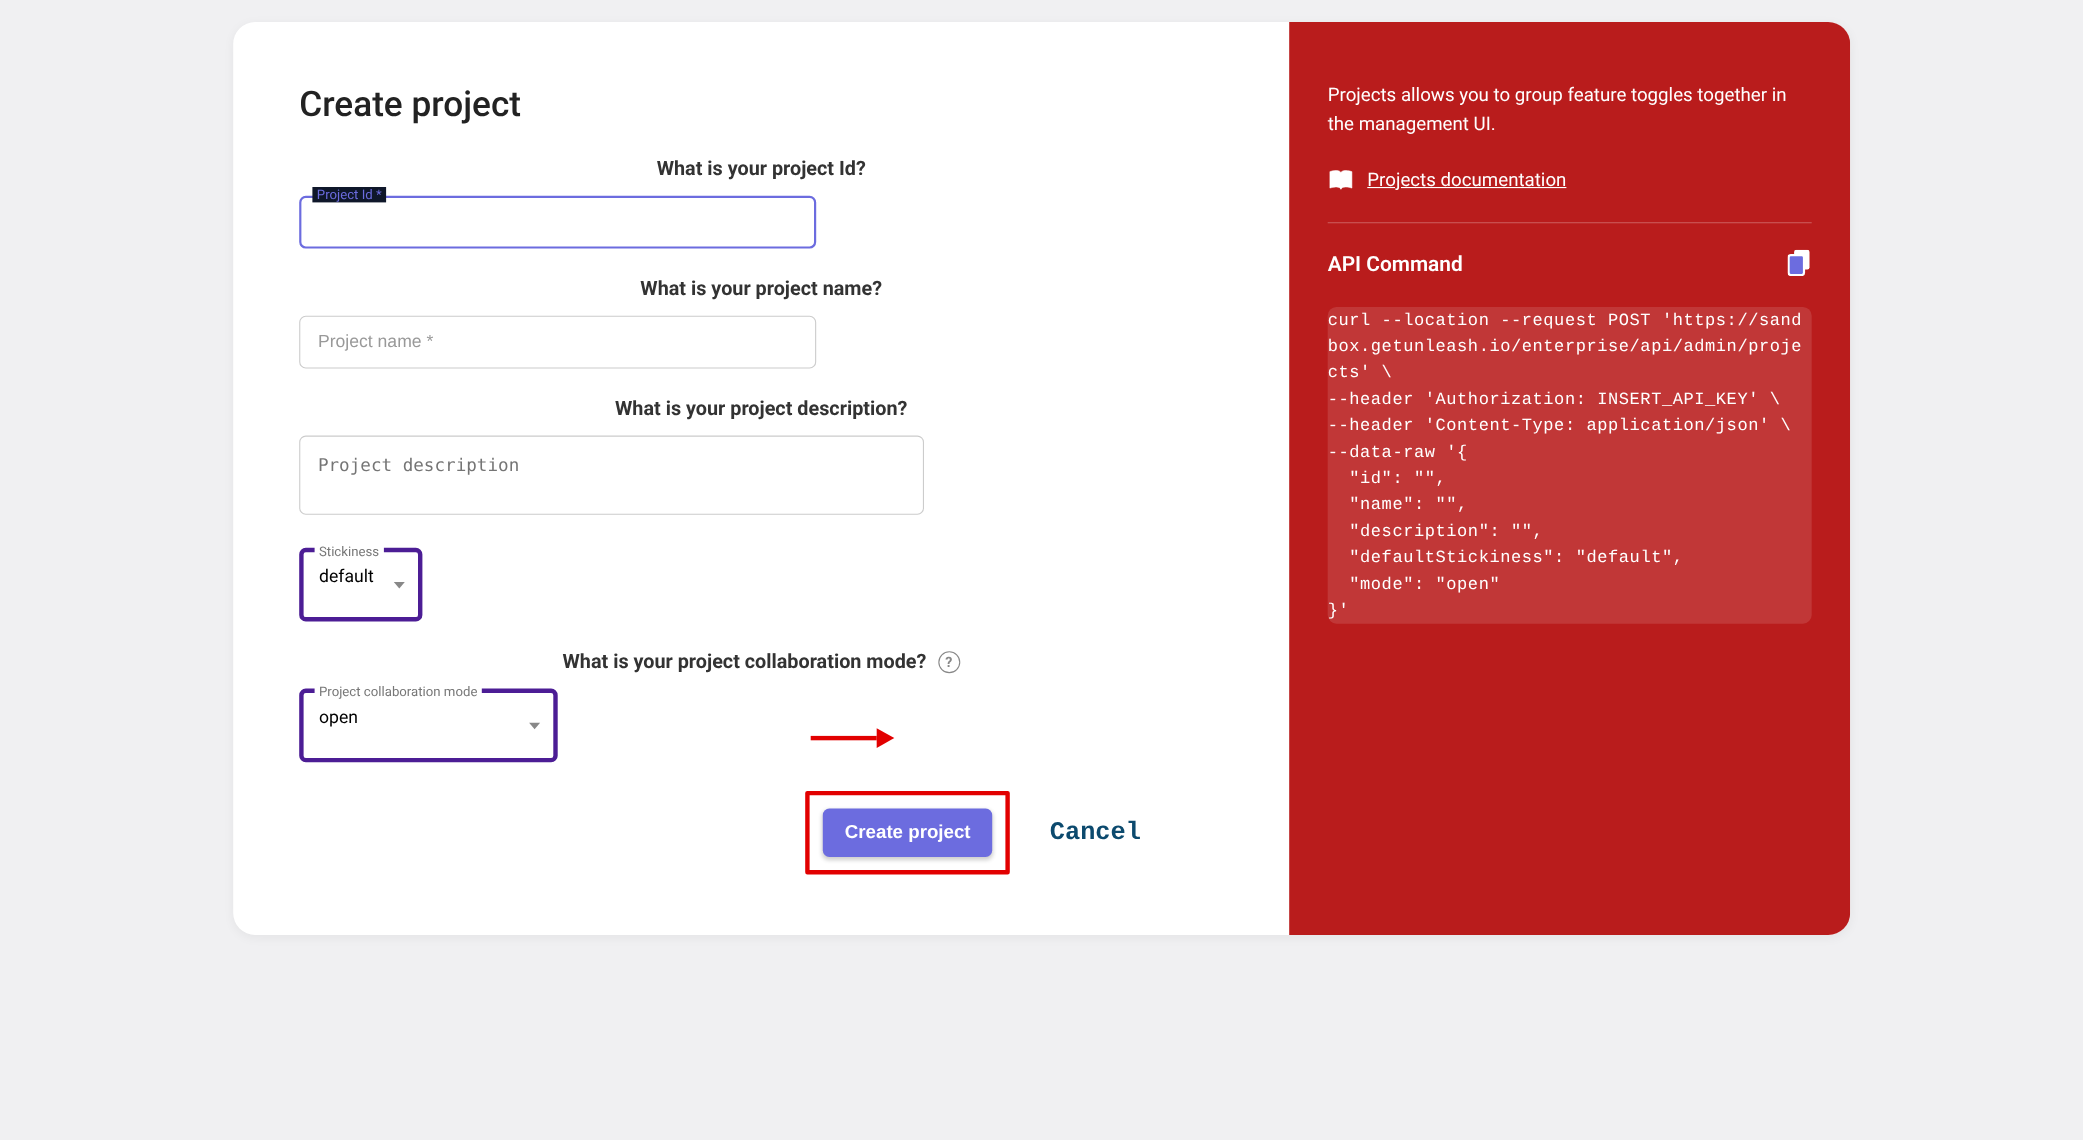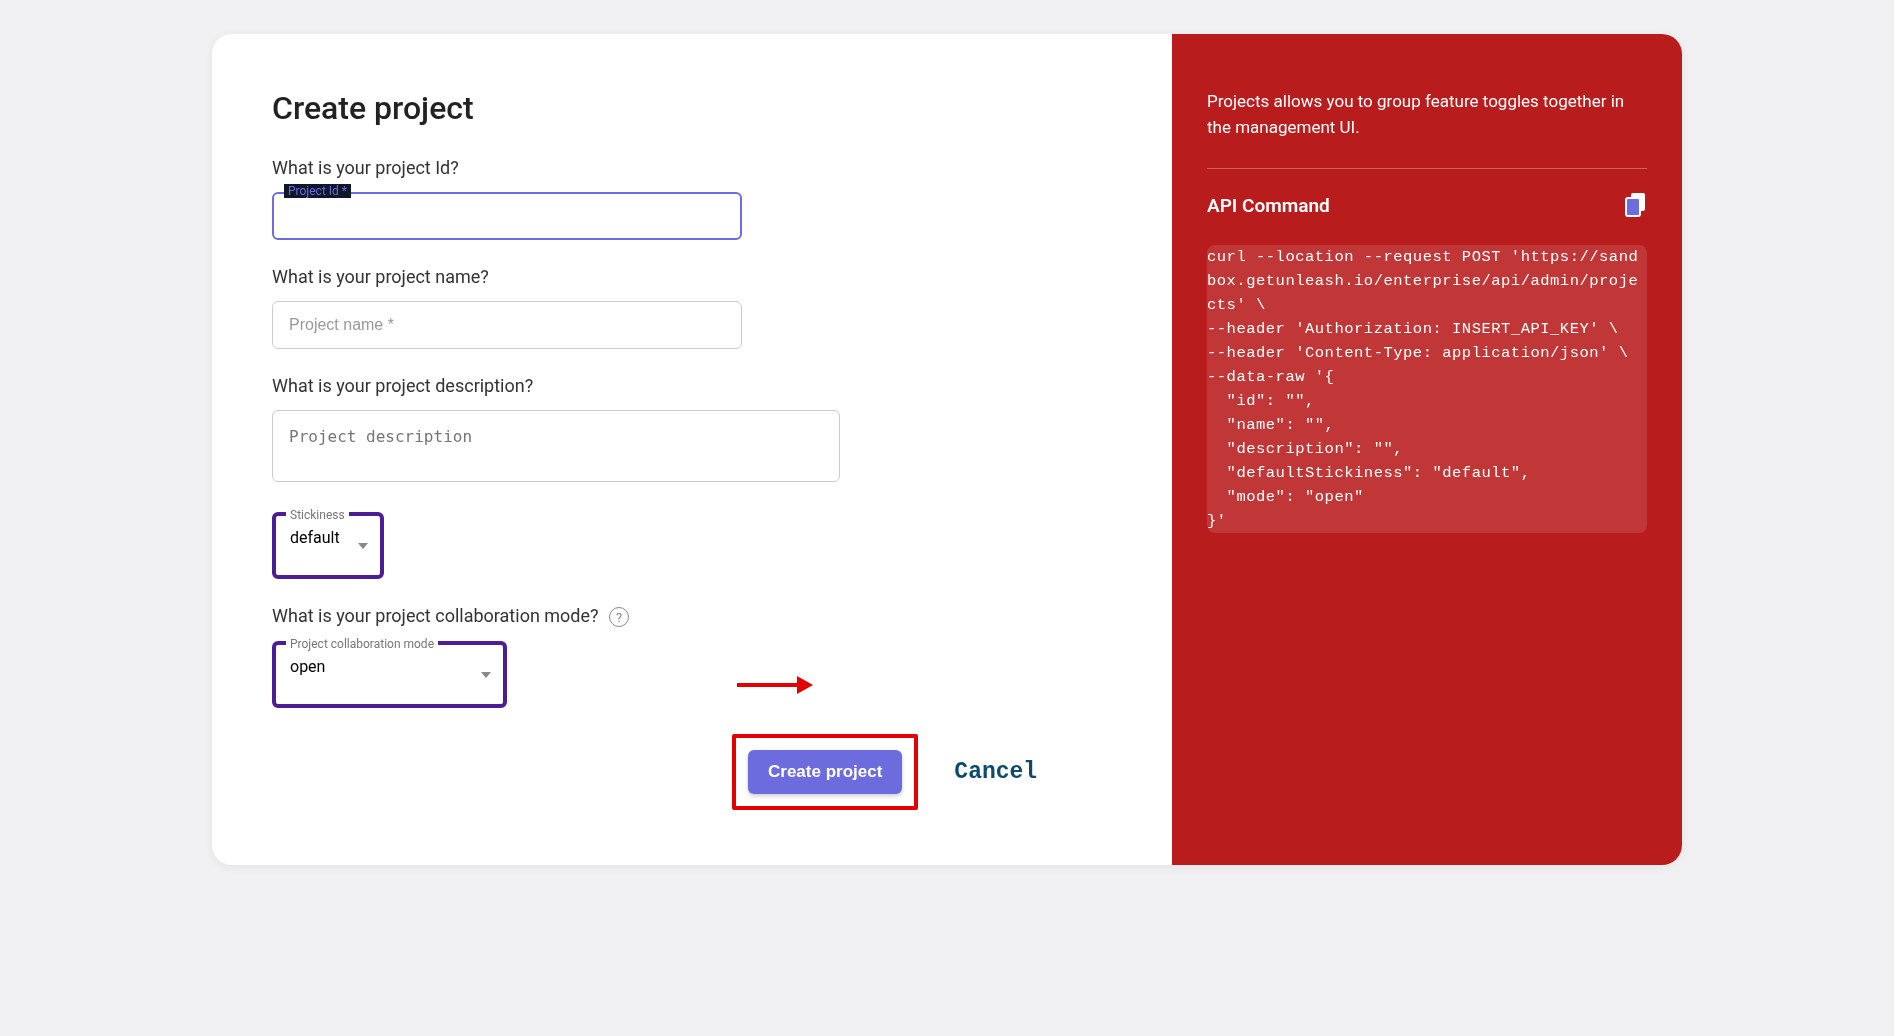--- a/index.html
+++ b/index.html
@@ -1,22 +1,22 @@
 <!DOCTYPE html>
 <html><head>
 <meta charset="utf-8">
 <style>
 * { box-sizing: border-box; margin: 0; padding: 0; }
 body { font-family: -apple-system, BlinkMacSystemFont, "Segoe UI", Roboto, sans-serif; background: #f0f0f2; padding: 20px 5px 50px 5px; }
-.modal { display: flex; background: #fff; border-radius: 20px; overflow: hidden; max-width: 1470px; margin: 14px auto; box-shadow: 0 2px 10px rgba(0,0,0,0.05); }
+.modal { display: flex; background: #fff; border-radius: 20px; overflow: hidden; max-width: 1470px; margin: 0 auto; box-shadow: 0 2px 10px rgba(0,0,0,0.05); }
 .left-panel { flex: 1; padding: 55px 60px 55px 60px; position: relative; }
 .right-panel { width: 510px; background: #b91c1c; color: #fff; padding: 55px 35px 35px 35px; }
 .page-title { font-size: 32px; font-weight: 500; color: #222; margin-bottom: 30px; }
 .field-group { margin-bottom: 26px; }
-.field-question { font-size: 18px; color: #333; margin-bottom: 14px; font-weight: 400; }
+.field-question { font-size: 18px; color: #333; margin-bottom: 14px; font-weight: 700; text-align: center; }
 .input-wrap { position: relative; }
 .float-label { position: absolute; top: -8px; left: 12px; background: #0f172a; padding: 0 4px; font-size: 12px; color: #777; }
 .float-label.active { color: #6c6cdf; }
 .text-input { width: 470px; padding: 14px 16px; border: 1px solid #ccc; border-radius: 6px; font-size: 16px; color: #701a75; outline: none; }
 .text-input.active { border: 2px solid #6c6cdf; padding: 13px 15px; width: 470px; }
 .text-input::placeholder { color: #999; }
 .textarea-input { width: 568px; padding: 16px; border: 1px solid #ccc; border-radius: 6px; font-size: 16px; color: #333; min-height: 64px; resize: none; }
 .select-wrap { position: relative; display: inline-block; border: 4px solid #4c1d95; border-radius: 6px; padding: 12px 40px 28px 14px; font-size: 16px; cursor: pointer; min-width: 100px; }
 .select-wrap.wide { min-width: 235px; }
 .select-float { position: absolute; top: -8px; left: 10px; background: #fff; padding: 0 4px; font-size: 12px; color: #777; }
@@ -92,20 +92,26 @@
     <div class="action-row">
       <span class="highlight-box">
         <button class="btn-primary">Create project</button>
       </span>
       <button class="btn-cancel">Cancel</button>
     </div>
   </div>
 
   <div class="right-panel">
     <p class="info-text">Projects allows you to group feature toggles together in the management UI.</p>
+    <div class="doc-link-row">
+      <svg class="book-icon" viewBox="0 0 24 20" fill="#fff">
+          <path d="M2 2 C2 2 5 1 8 1 C10 1 12 2 12 3 L12 18 C12 17 10 16 8 16 C5 16 2 17 2 17 Z M22 2 C22 2 19 1 16 1 C14 1 12 2 12 3 L12 18 C12 17 14 16 16 16 C19 16 22 17 22 17 Z" stroke="#fff" stroke-width="0.5"></path>
+        </svg>
+      <a href="#" class="doc-link">Projects documentation</a>
+    </div>
     <hr class="divider">
     <div class="api-header">
       <span class="api-title">API Command</span>
       <svg class="copy-icon" viewBox="0 0 22 24" fill="#fff">
           <rect x="6" y="0" width="14" height="18" rx="2"></rect>
           <rect x="1" y="5" width="14" height="18" rx="2" fill="#6c6cdf" stroke="#fff" stroke-width="2"></rect>
         </svg>
     </div>
     <pre class="code-block">curl --location --request POST 'https://sandbox.getunleash.io/enterprise/api/admin/projects' \
 --header 'Authorization: INSERT_API_KEY' \

